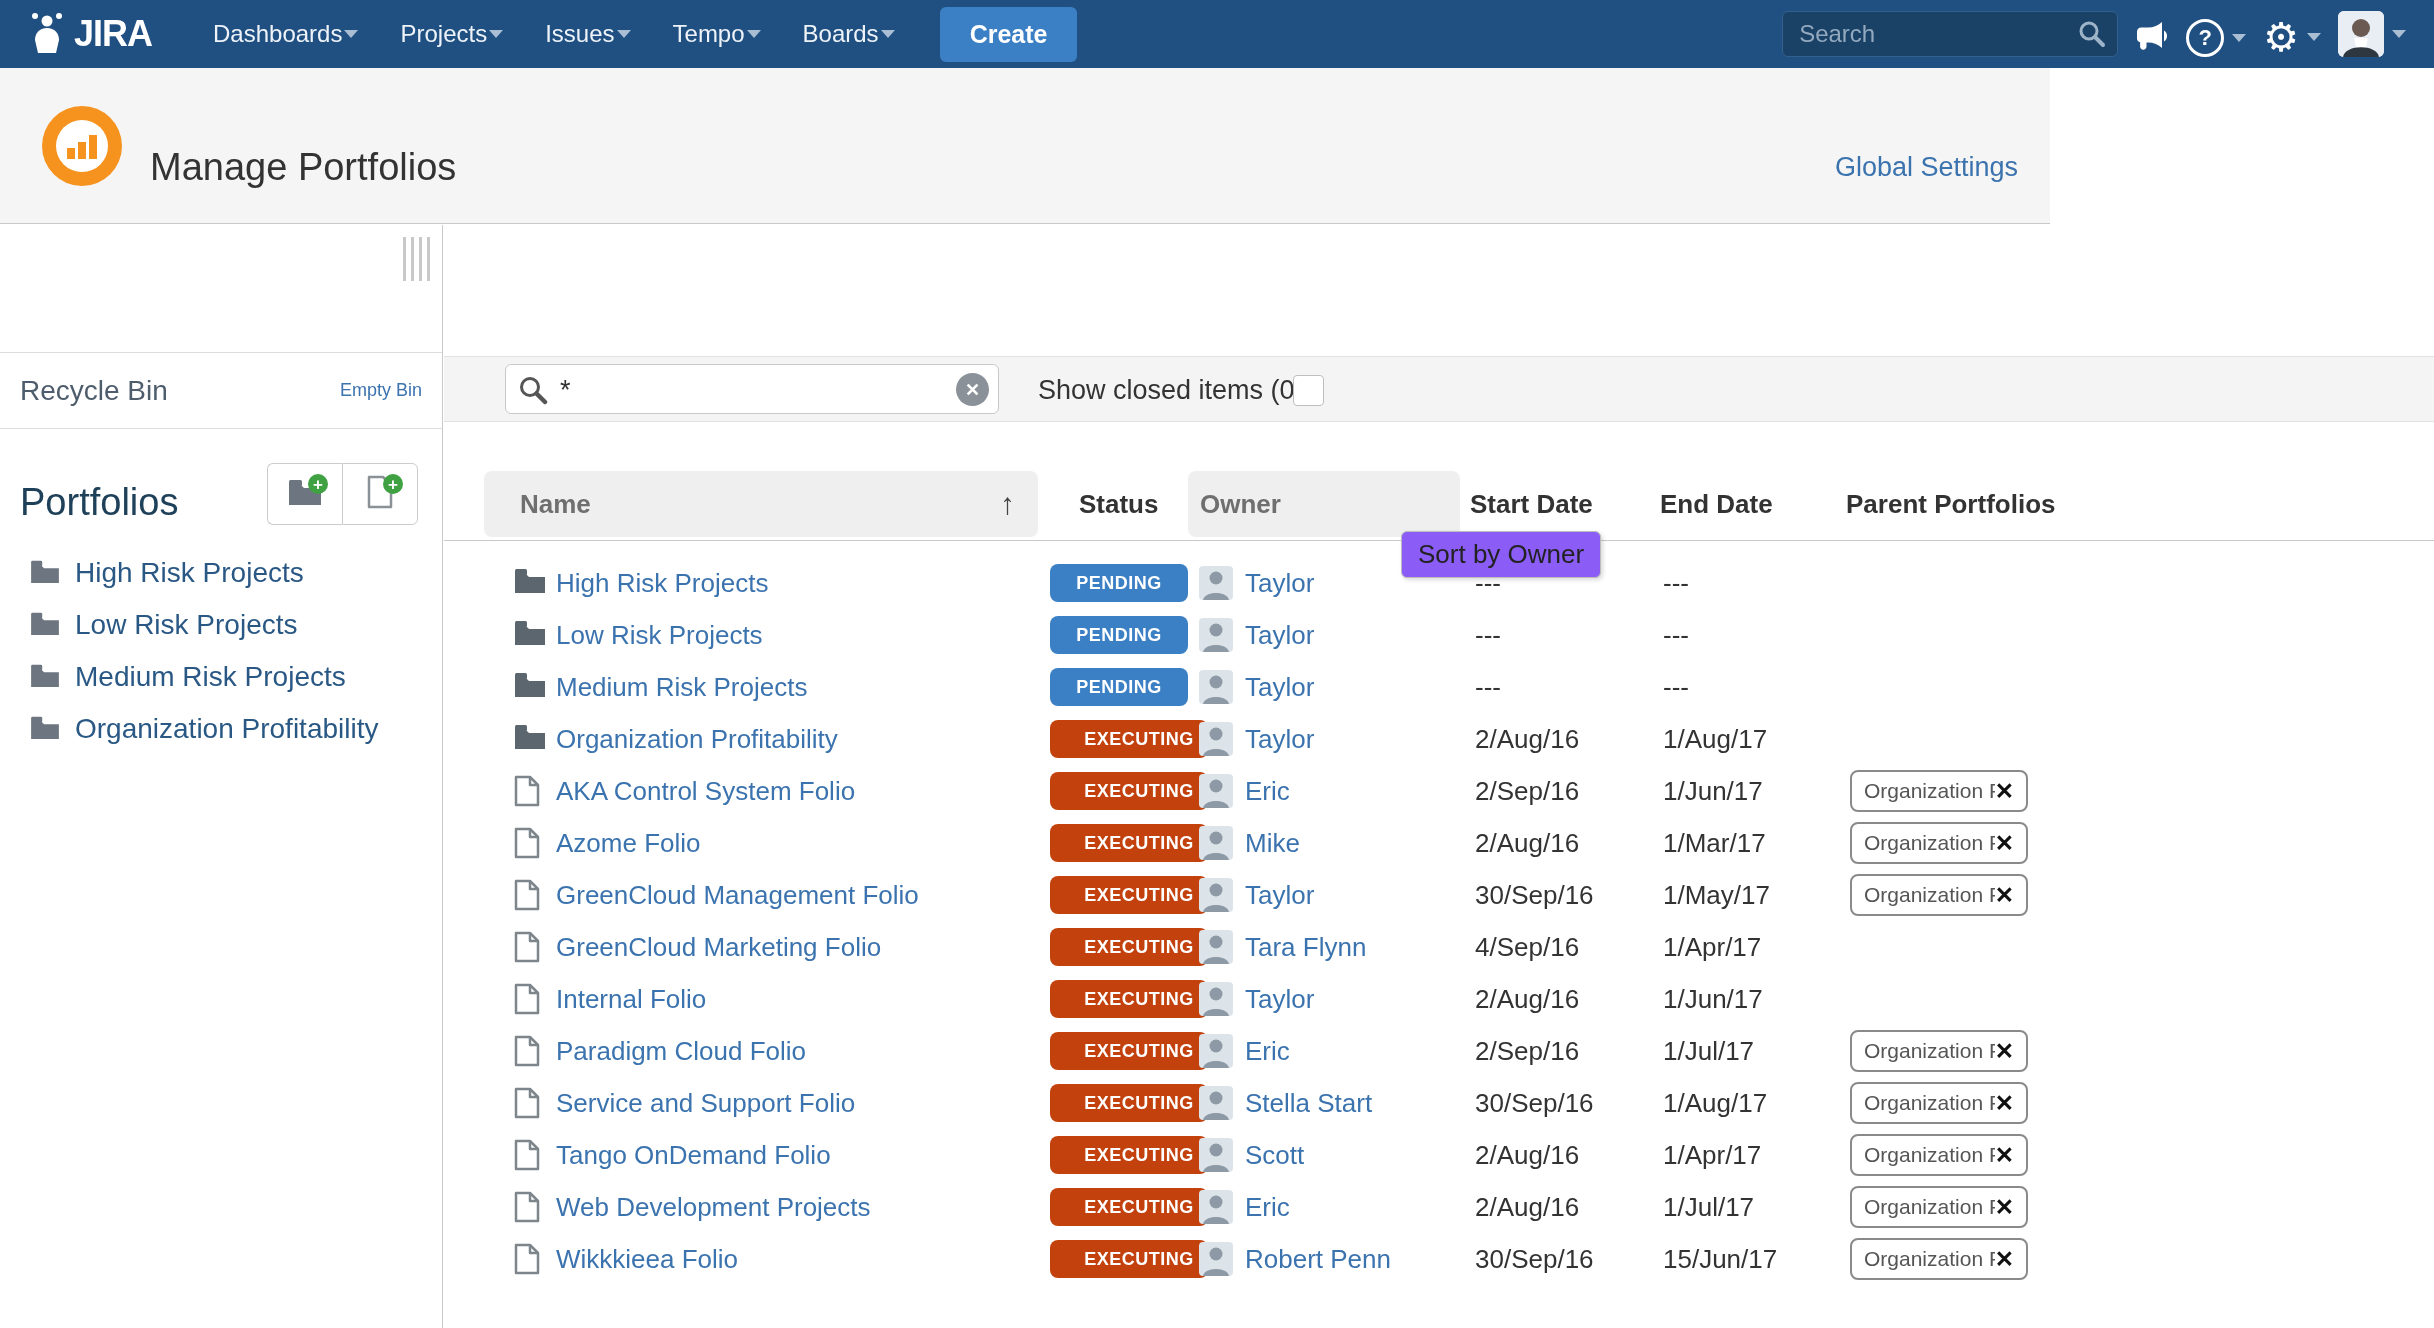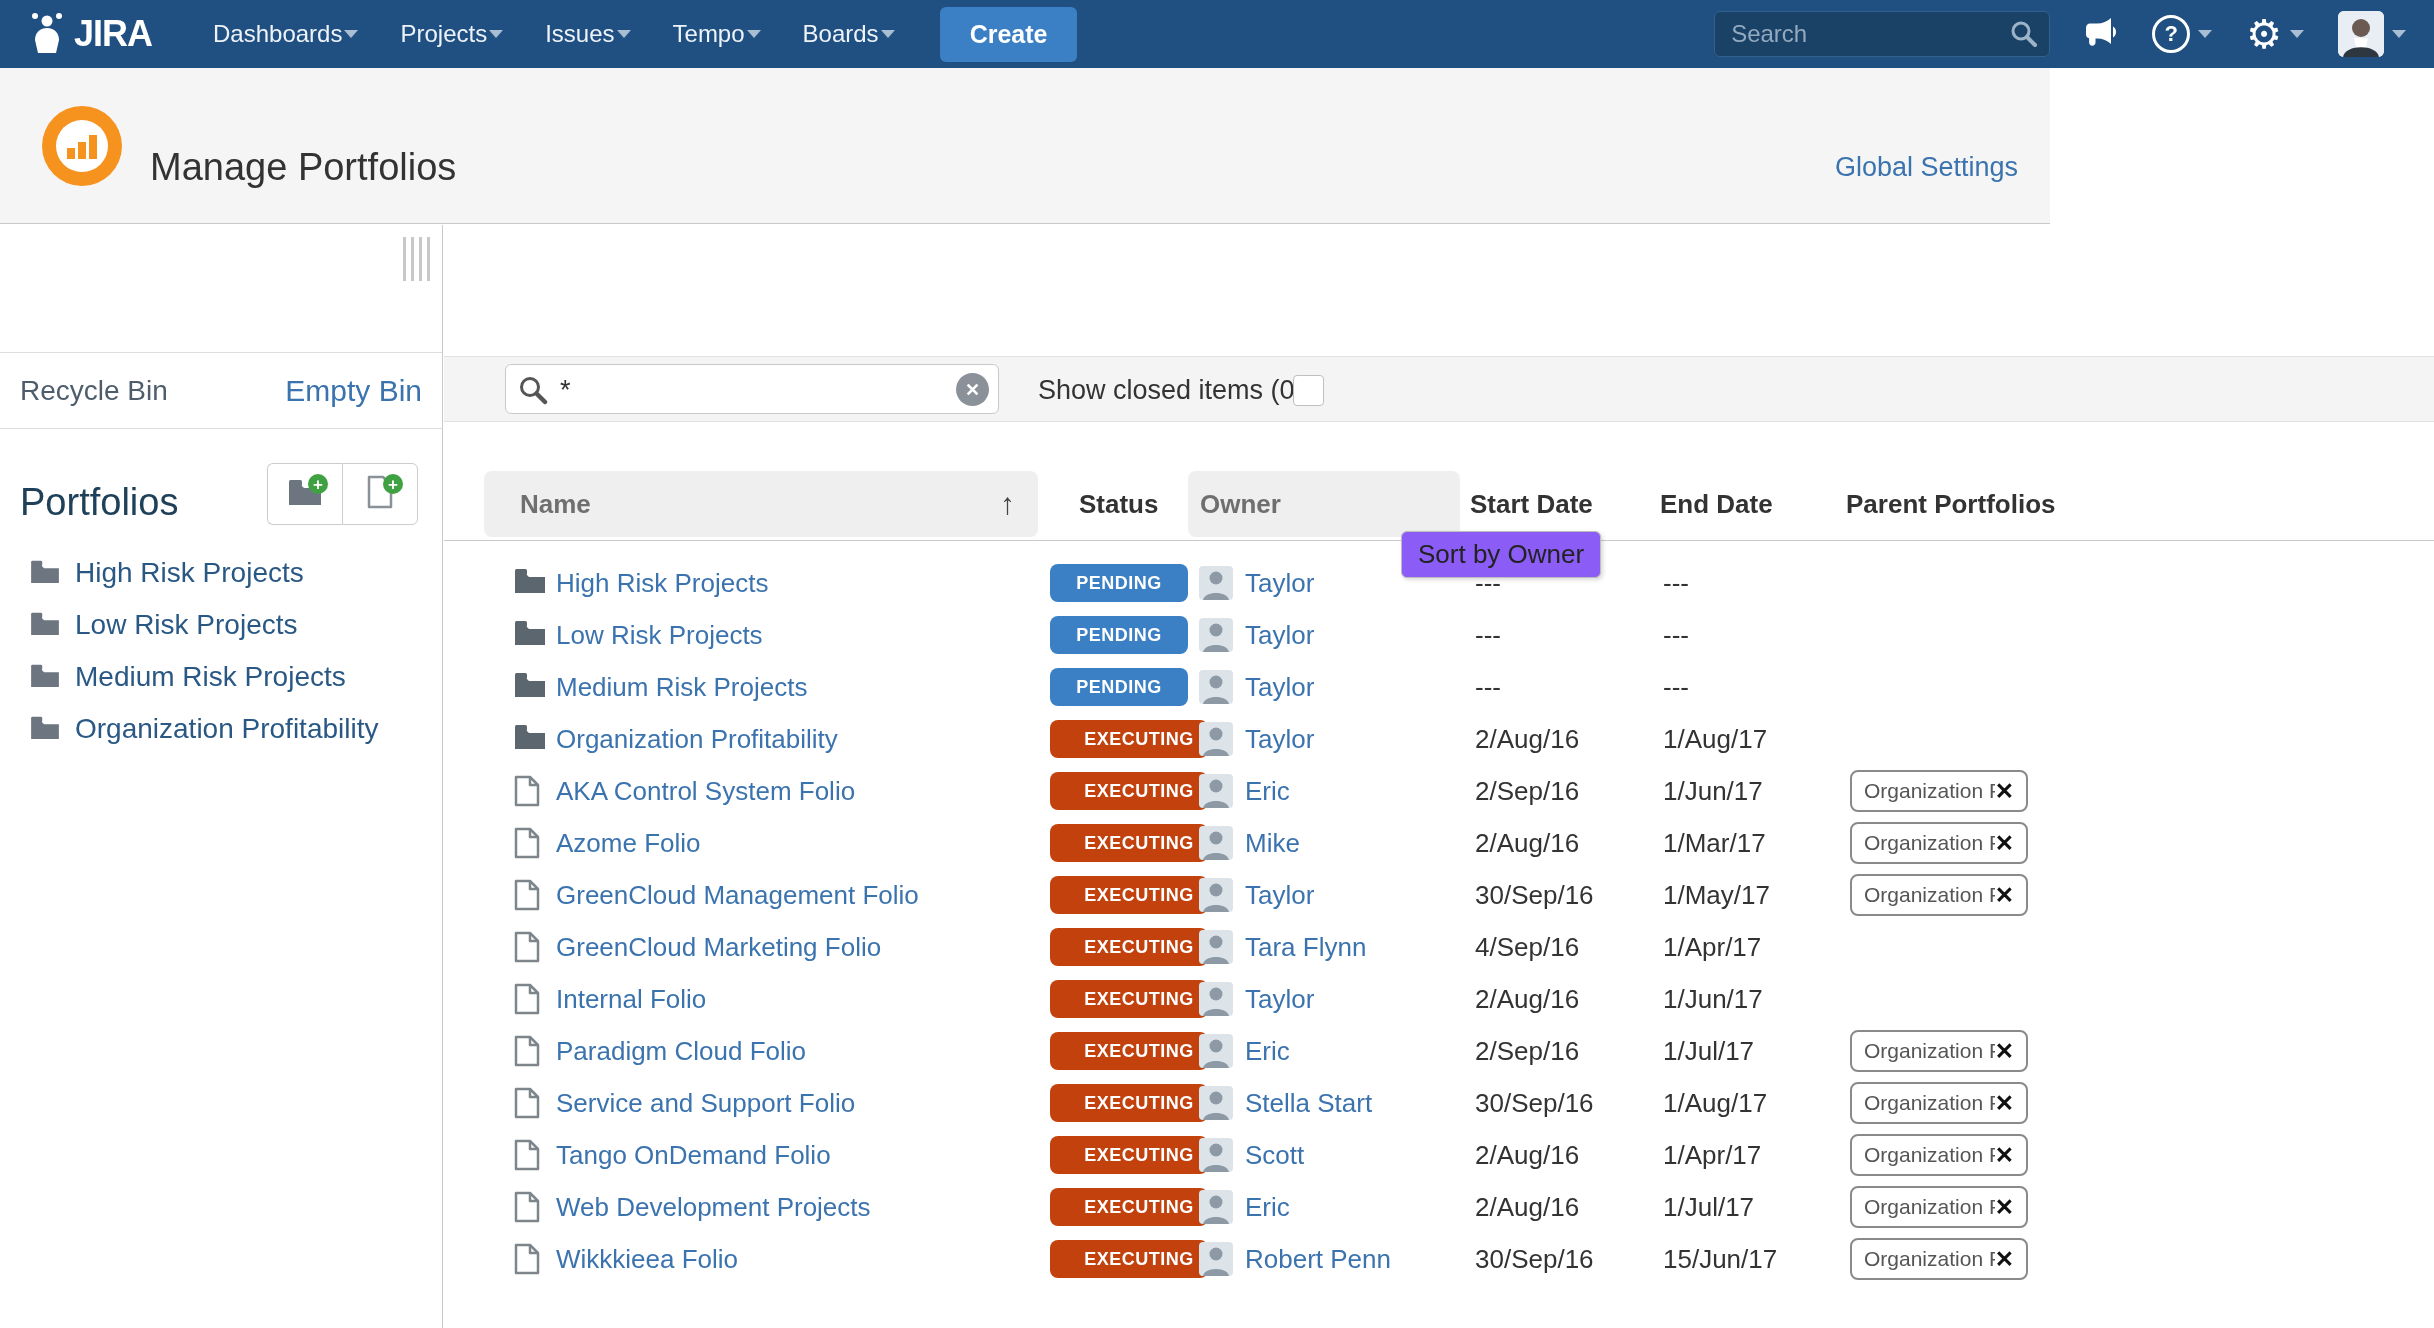--- a/index.html
+++ b/index.html
@@ -9,21 +9,21 @@
 
   
   .topnav{position:absolute;top:0;left:0;width:2434px;height:68px;background:#205081;
           display:flex;align-items:center;box-sizing:border-box;padding:8px 28px;z-index:20;}
   .brand{display:flex;align-items:center;gap:8px;margin-right:40px;cursor:pointer;}
   .brand-text{font-size:36px;font-weight:bold;color:#fff;letter-spacing:-1px;}
   .nav-item{display:flex;align-items:center;gap:2px;margin:0 21px;font-size:24px;color:#eef3f9;cursor:pointer;white-space:nowrap;}
   .caret{width:0;height:0;border-left:7px solid transparent;border-right:7px solid transparent;border-top:8px solid #a9bed3;}
   .create-btn{margin-left:24px;background:#3b7fc4;color:#fff;font-weight:bold;font-size:25px;
               padding:13px 30px;border-radius:6px;border:none;cursor:pointer;font-family:inherit;}
-  .nav-right{margin-left:auto;display:flex;align-items:center;gap:34px;}
+  .nav-right{margin-left:auto;display:flex;align-items:flex-end;gap:17px;}
   .nav-search{position:relative;width:336px;height:46px;}
   .nav-search input{width:100%;height:100%;box-sizing:border-box;background:#1a4266;border:1px solid #33608c;
           border-radius:6px;color:#c7d4e0;font-size:24px;padding:0 52px 0 16px;font-family:inherit;outline:none;}
   .nav-search input::placeholder{color:#93a9bf;}
   .nav-search .mag{position:absolute;right:12px;top:9px;}
   .icon-btn{display:flex;align-items:center;gap:8px;cursor:pointer;}
   .help-circle{width:32px;height:32px;border:3px solid #fff;border-radius:50%;color:#fff;font-size:22px;
                font-weight:bold;display:flex;align-items:center;justify-content:center;}
   .gear{font-family:"DejaVu Sans",sans-serif;font-size:40px;color:#fff;line-height:1;}
   .nav-avatar{width:46px;height:46px;border-radius:6px;overflow:hidden;background:#dce4ea;}
@@ -40,21 +40,21 @@
   .global-settings{position:absolute;right:32px;top:99px;transform:translateY(-50%);font-size:27px;color:#3b73af;}
 
   
   .sidebar{position:absolute;top:225px;left:0;width:443px;bottom:0;background:#fff;
            border-right:1px solid #c9c9c9;box-sizing:border-box;}
   .resize-handle{position:absolute;top:12px;right:12px;display:flex;gap:5px;cursor:col-resize;}
   .resize-handle i{width:3px;height:44px;background:#c8c8c8;}
   .recycle-row{position:absolute;top:127px;left:0;right:0;height:77px;border-top:1px solid #ddd;border-bottom:1px solid #ddd;
                display:flex;align-items:center;padding:0 20px;box-sizing:border-box;}
   .recycle-label{font-size:28px;color:#4e5d6c;}
-  .empty-bin{margin-left:auto;font-size:30px;color:#3b73af;}
+  .empty-bin{margin-left:auto;font-size:18px;color:#3b73af;}
   .portfolios-head{position:absolute;top:256px;left:20px;font-size:38px;color:#1e4059;}
   .side-btns{position:absolute;top:238px;right:24px;display:flex;}
   .side-btn{width:74px;height:60px;background:#fff;border:1px solid #ccc;display:flex;align-items:center;
             justify-content:center;cursor:pointer;position:relative;}
   .side-btn:first-child{border-radius:6px 0 0 6px;border-right:none;}
   .side-btn:last-child{border-radius:0 6px 6px 0;}
   .plus-badge{position:absolute;top:10px;right:14px;width:20px;height:20px;border-radius:50%;background:#3fa142;
               color:#fff;font-size:17px;font-weight:bold;display:flex;align-items:center;justify-content:center;line-height:1;}
   .folder-list{position:absolute;top:322px;left:0;right:0;}
   .folder-item{height:52px;display:flex;align-items:center;gap:15px;padding-left:30px;cursor:pointer;}

